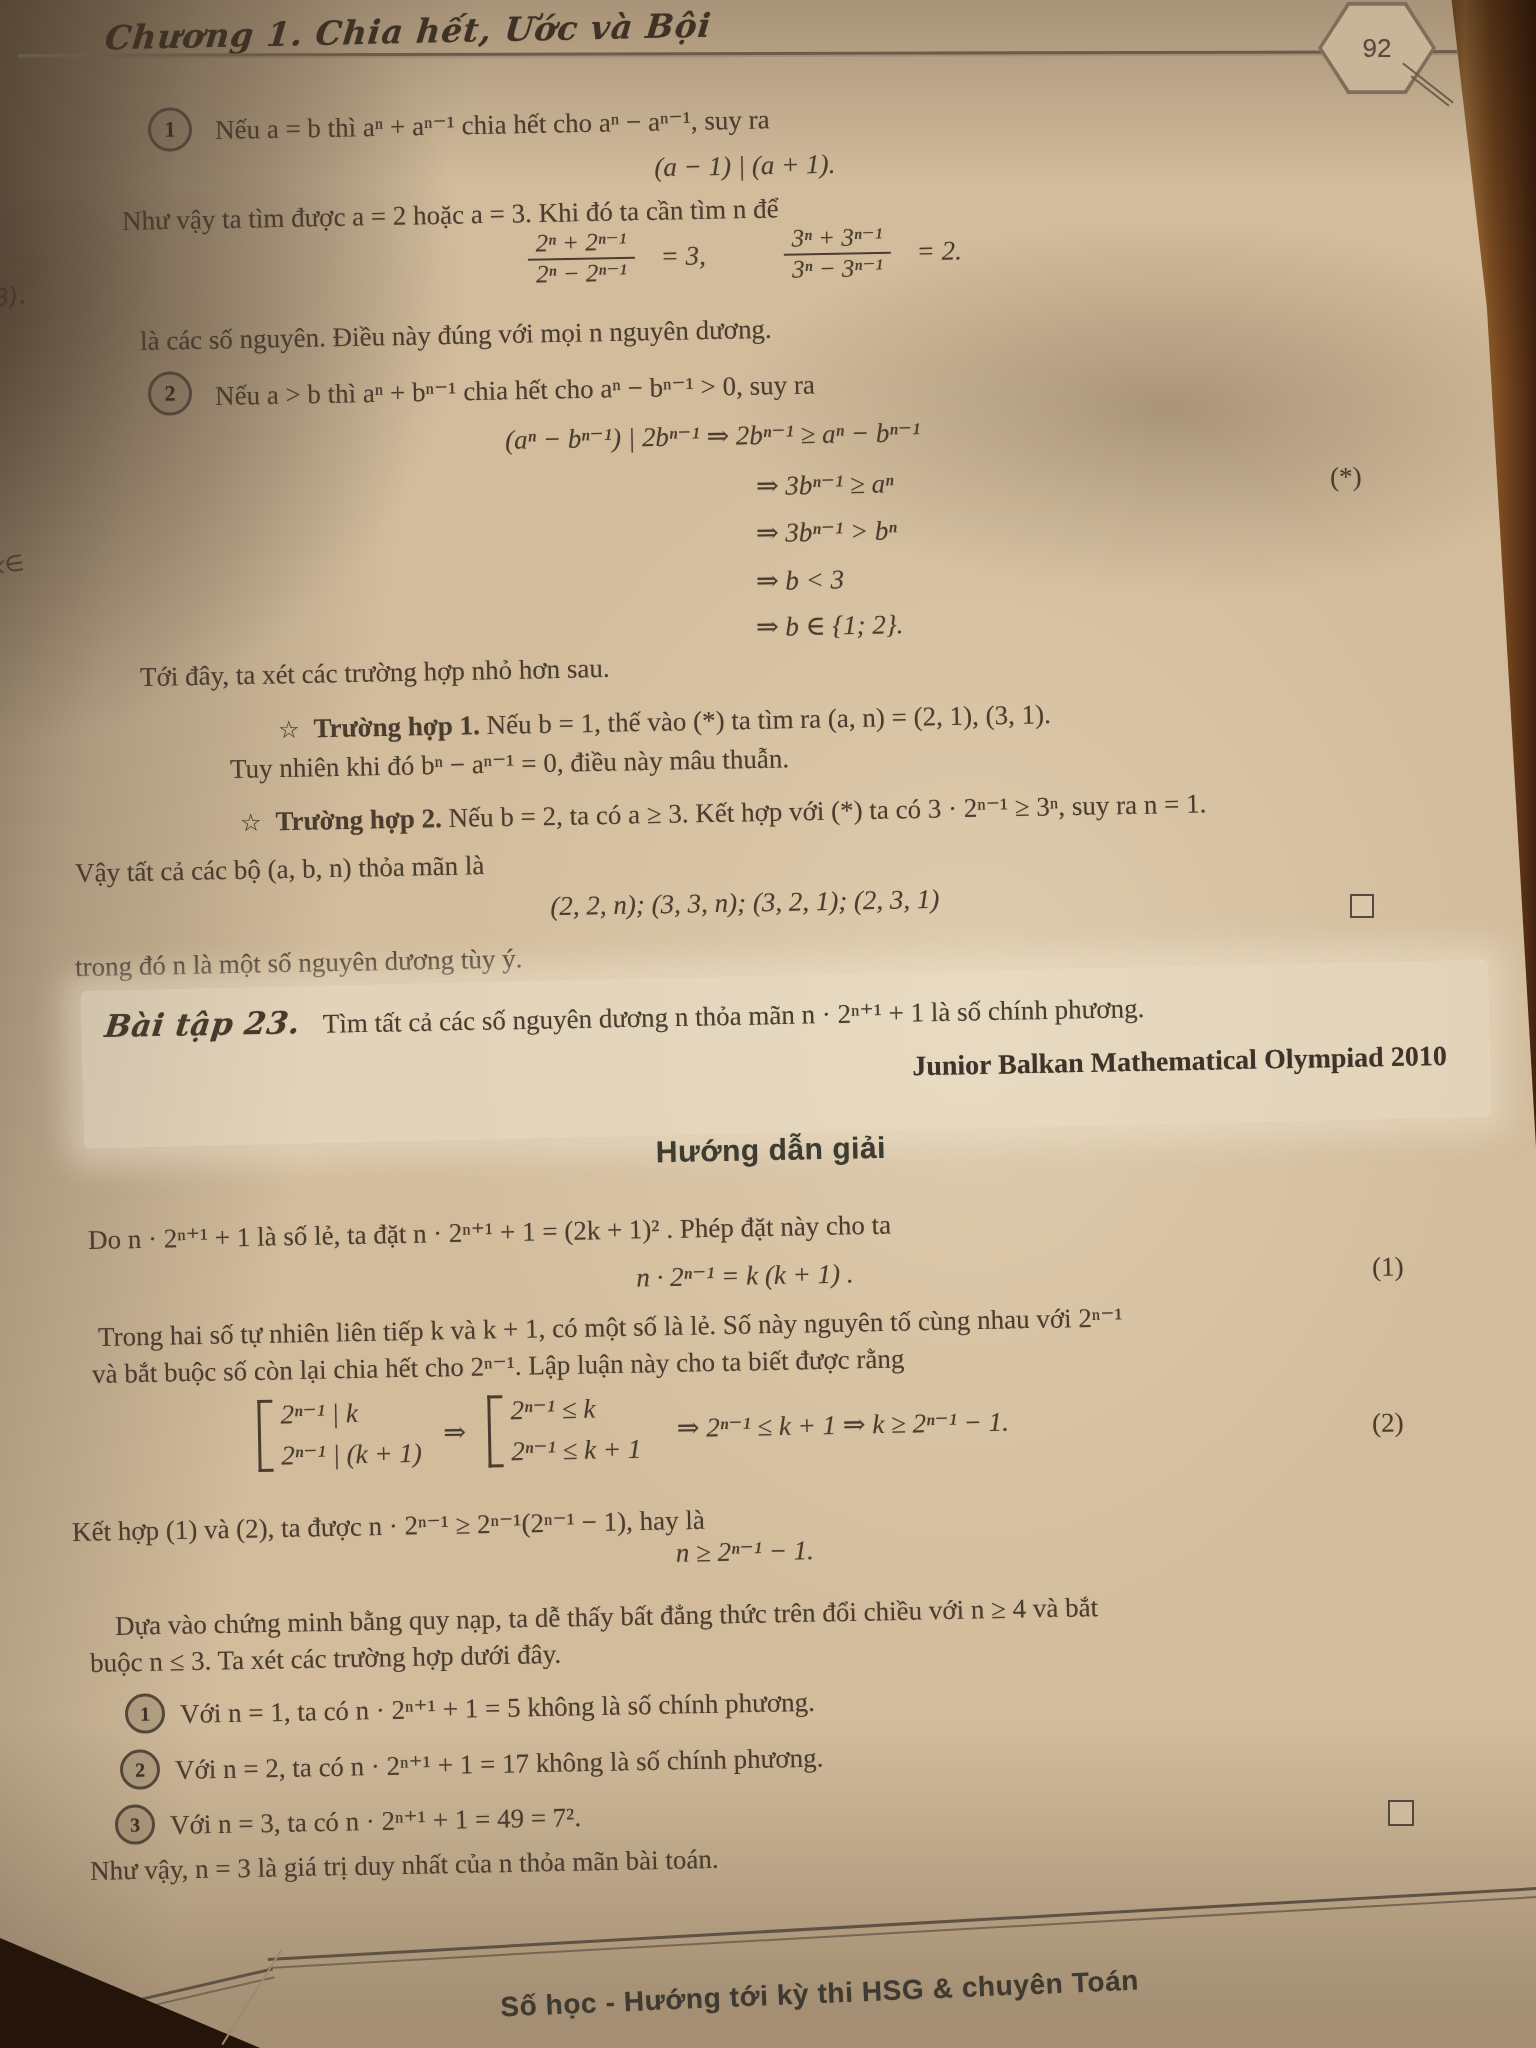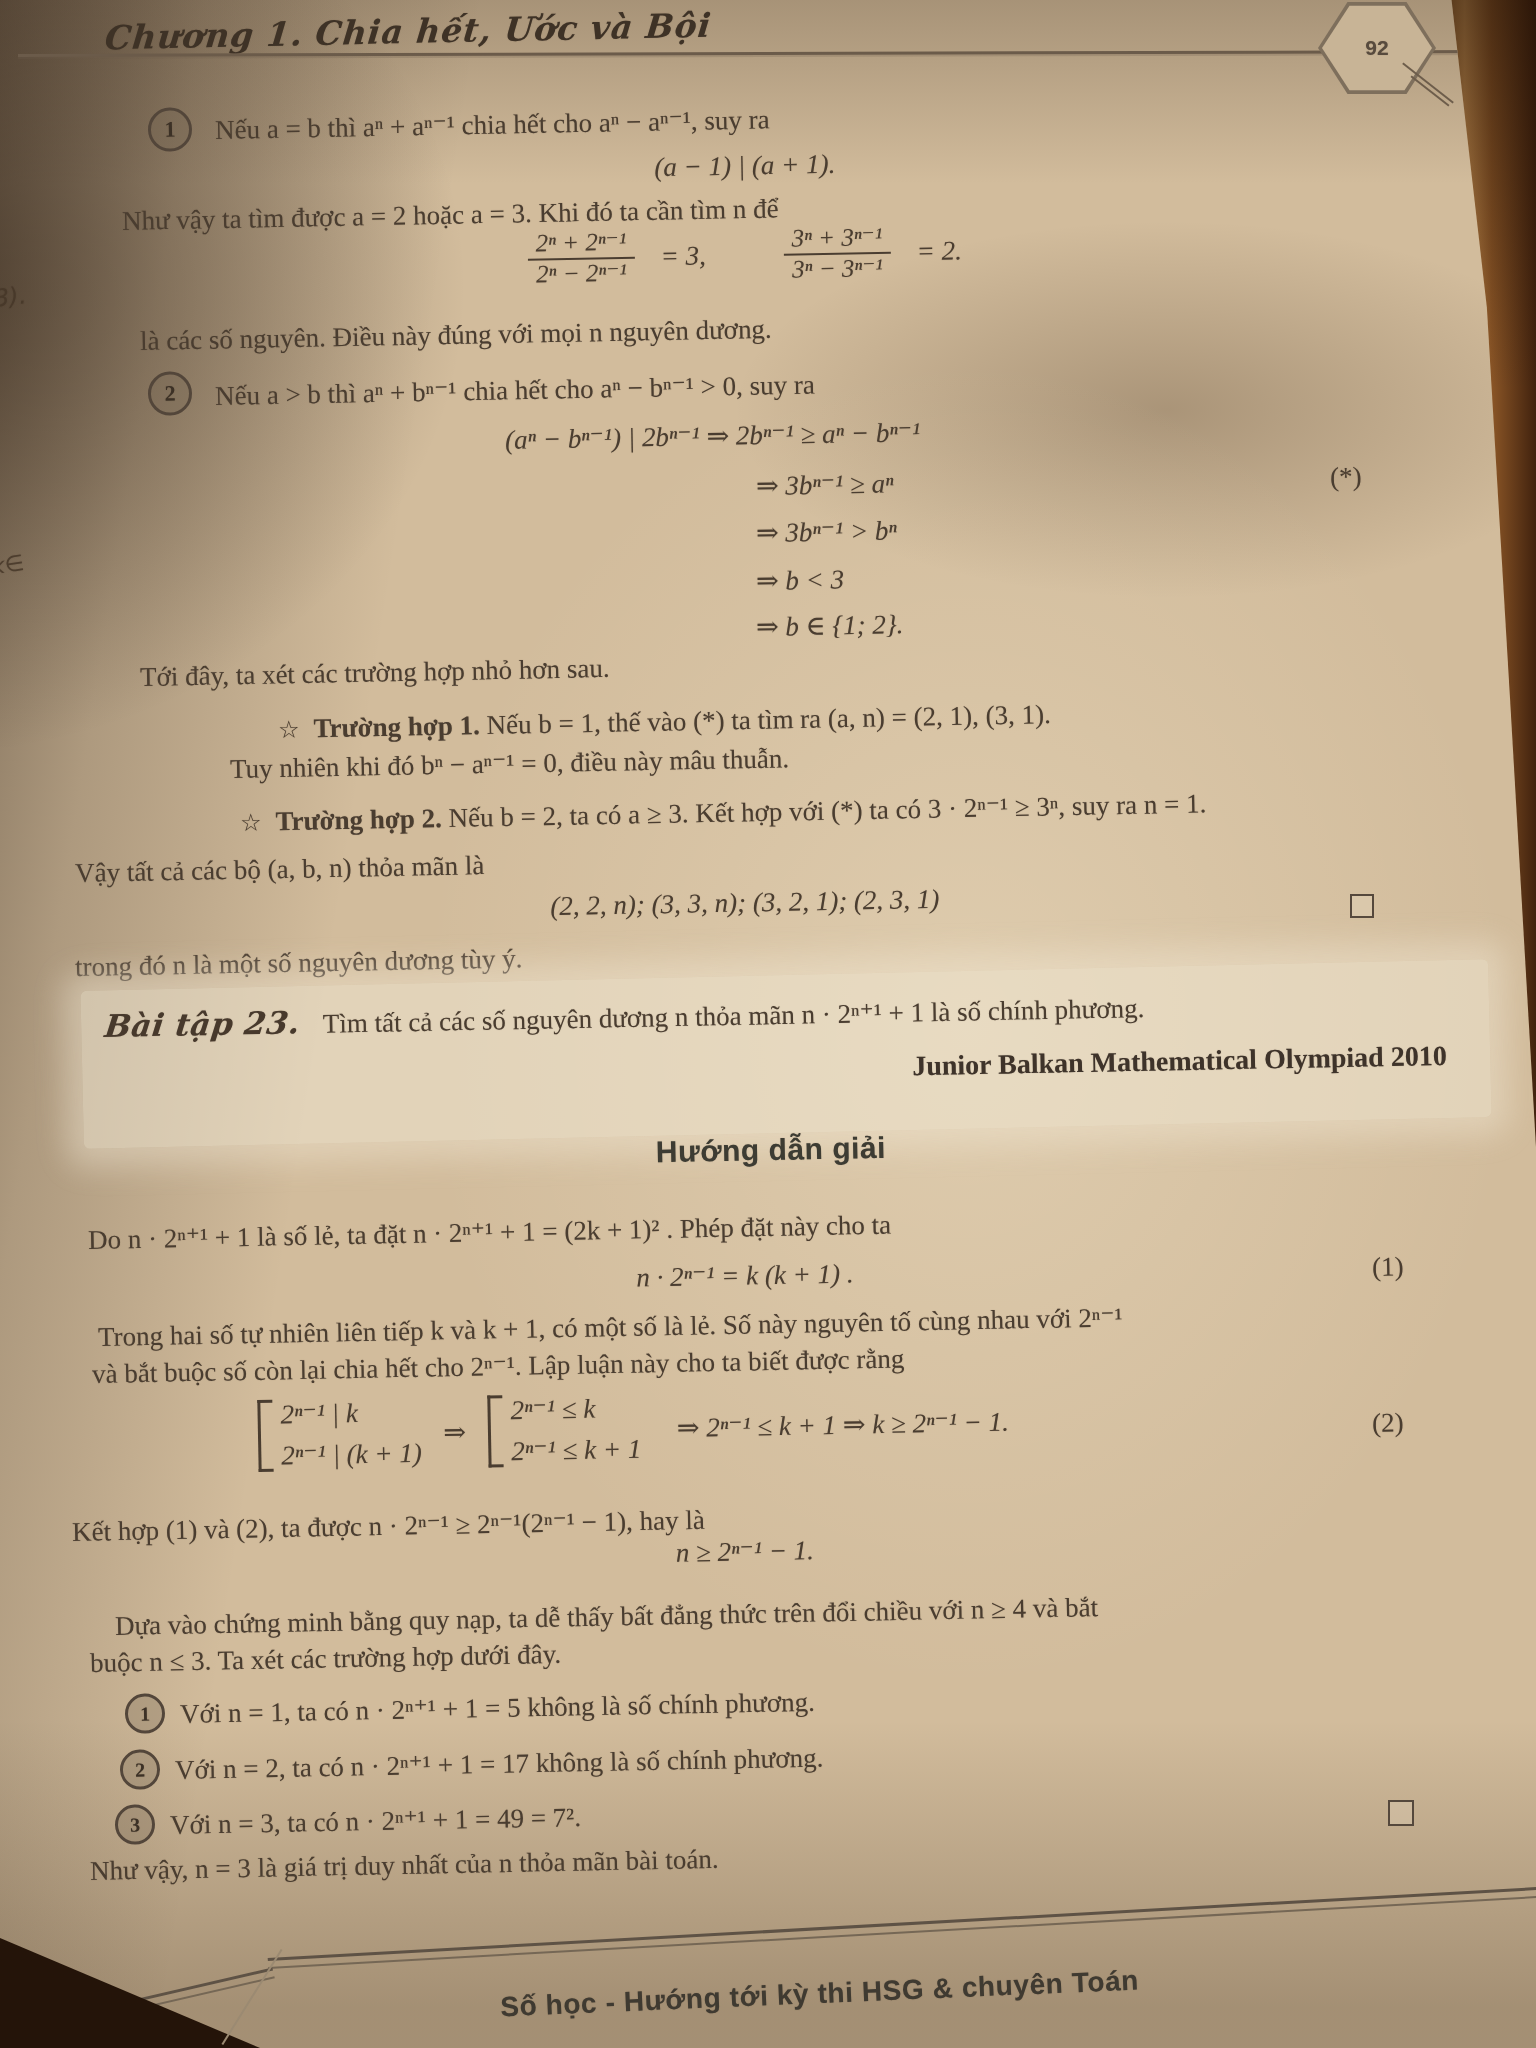--- a/index.html
+++ b/index.html
@@ -41,22 +41,22 @@
     font-family:"DejaVu Serif","Liberation Serif",serif;
     font-style:italic;font-weight:bold;font-size:33px;color:#3e3226;
     transform:rotate(-1.2deg) skewX(-7deg);letter-spacing:1px;
   }
   .rule{height:3px;background:#6b5b4a;box-shadow:0 2px 0 rgba(107,91,74,.25);}
   .hex-outer{width:118px;height:96px;background:#7e6f5c;
     clip-path:polygon(25% 2%,75% 2%,100% 50%,75% 98%,25% 98%,0 50%);}
   .hex-inner{position:absolute;left:4px;top:4px;width:110px;height:88px;background:#c8b496;
     clip-path:polygon(25% 2%,75% 2%,100% 50%,75% 98%,25% 98%,0 50%);
     display:flex;align-items:center;justify-content:center;
-    font-family:"Liberation Sans","DejaVu Sans",sans-serif;font-weight:bold;
-    font-size:21px;color:#584b3e;}
+    font-family:"Liberation Sans","DejaVu Sans",sans-serif;font-weight:normal;
+    font-size:26px;color:#584b3e;}
   .hex-echo{position:absolute;width:64px;height:2px;background:#6d5d4b;transform:rotate(38deg);}
 
   
   .cnum{
     display:inline-flex;width:38px;height:38px;border-radius:50%;
     border:3px solid #53463a;background:rgba(112,97,80,.28);
     align-items:center;justify-content:center;
     font-weight:bold;font-size:22px;color:#3c3126;
   }
   .math{font-style:italic;}

